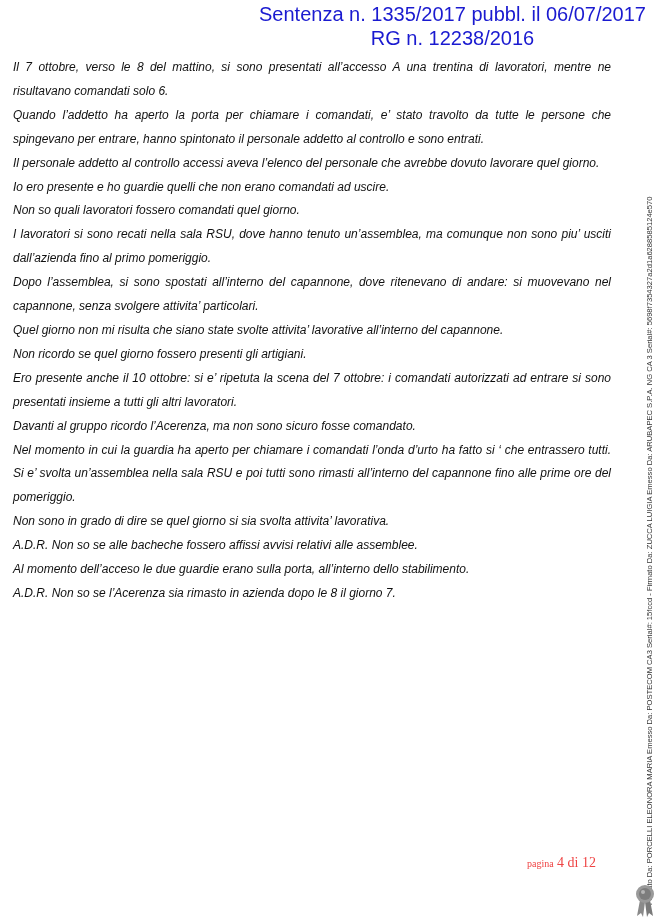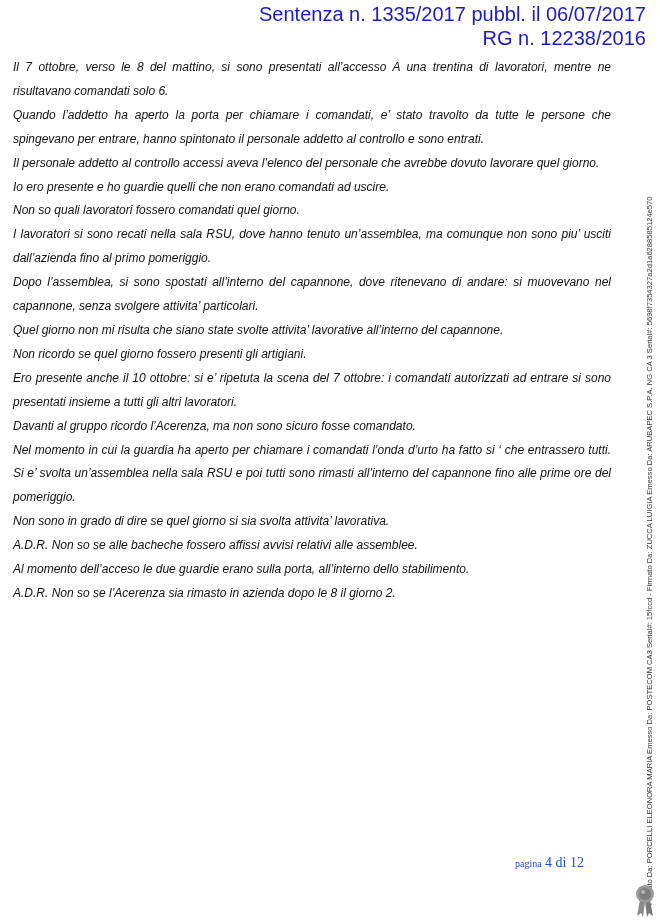--- a/index.html
+++ b/index.html
@@ -1,23 +1,23 @@
 <!DOCTYPE html>
 <html><head>
   <meta charset="utf-8">
   <style>
     html, body { margin: 0; padding: 0; background: #ffffff; }
     body { width: 660px; height: 920px; position: relative; overflow: hidden; }
-    .header { position: absolute; right: 14px; top: 2px; text-align: right;
+    .header { position: absolute; right: 14px; top: 2px; text-align: center;
       font-family: "Liberation Sans", sans-serif; color: #1a1ad0; font-size: 20px; line-height: 24px; }
     .body-text { position: absolute; left: 13px; top: 56px; width: 598px;
       font-family: "Liberation Sans", sans-serif; font-style: italic; font-size: 12px; color: #111;
       line-height: 23.9px; text-align: justify; }
     .body-text p { margin: 0; }
-    .footer { position: absolute; right: 76px; top: 855px; font-family: "Liberation Serif", serif; color: #1d4ed8; font-size: 14px; }
+    .footer { position: absolute; right: 64px; top: 855px; font-family: "Liberation Serif", serif; color: #ef4444; font-size: 14px; }
     .footer .small { font-size: 10px; }
     .sidebar { position: absolute; left: 645px; top: 905px; transform-origin: 0 0; transform: rotate(-90deg);
       white-space: nowrap; font-family: "Liberation Sans", sans-serif; font-size: 7.6px; color: #333; }
     .seal { position: absolute; left: 634px; top: 884px; width: 22px; height: 34px; }
   </style>
 </head>
 <body>
 
 <div class="header">
   <div>Sentenza n. 1335/2017 pubbl. il 06/07/2017</div>
@@ -33,21 +33,21 @@
   <p>I lavoratori si sono recati nella sala RSU, dove hanno tenuto un’assemblea, ma comunque non sono piu’ usciti dall’azienda fino al primo pomeriggio.</p>
   <p>Dopo l’assemblea, si sono spostati all’interno del capannone, dove ritenevano di andare: si muovevano nel capannone, senza svolgere attivita’ particolari.</p>
   <p>Quel giorno non mi risulta che siano state svolte attivita’ lavorative all’interno del capannone.</p>
   <p>Non ricordo se quel giorno fossero presenti gli artigiani.</p>
   <p>Ero presente anche il 10 ottobre: si e’ ripetuta la scena del 7 ottobre: i comandati autorizzati ad entrare si sono presentati insieme a tutti gli altri lavoratori.</p>
   <p>Davanti al gruppo ricordo l’Acerenza, ma non sono sicuro fosse comandato.</p>
   <p>Nel momento in cui la guardia ha aperto per chiamare i comandati l’onda d’urto ha fatto si ‘ che entrassero tutti. Si e’ svolta un’assemblea nella sala RSU e poi tutti sono rimasti all’interno del capannone fino alle prime ore del pomeriggio.</p>
   <p>Non sono in grado di dire se quel giorno si sia svolta attivita’ lavorativa.</p>
   <p>A.D.R. Non so se alle bacheche fossero affissi avvisi relativi alle assemblee.</p>
   <p>Al momento dell’acceso le due guardie erano sulla porta, all’interno dello stabilimento.</p>
-  <p>A.D.R. Non so se l’Acerenza sia rimasto in azienda dopo le 8 il giorno 2.</p>
+  <p>A.D.R. Non so se l’Acerenza sia rimasto in azienda dopo le 8 il giorno 7.</p>
 </div>
 
 <div class="footer">
   <span class="small">pagina</span>
   <span>4 di 12</span>
 </div>
 
 <div class="sidebar">Firmato Da: PORCELLI ELEONORA MARIA Emesso Da: POSTECOM CA3 Serial#: 15fccd - Firmato Da: ZUCCA LUIGIA Emesso Da: ARUBAPEC S.P.A. NG CA 3 Serial#: 5698f7354327a2d1a6288585124e570</div>
 
 <div class="seal">

